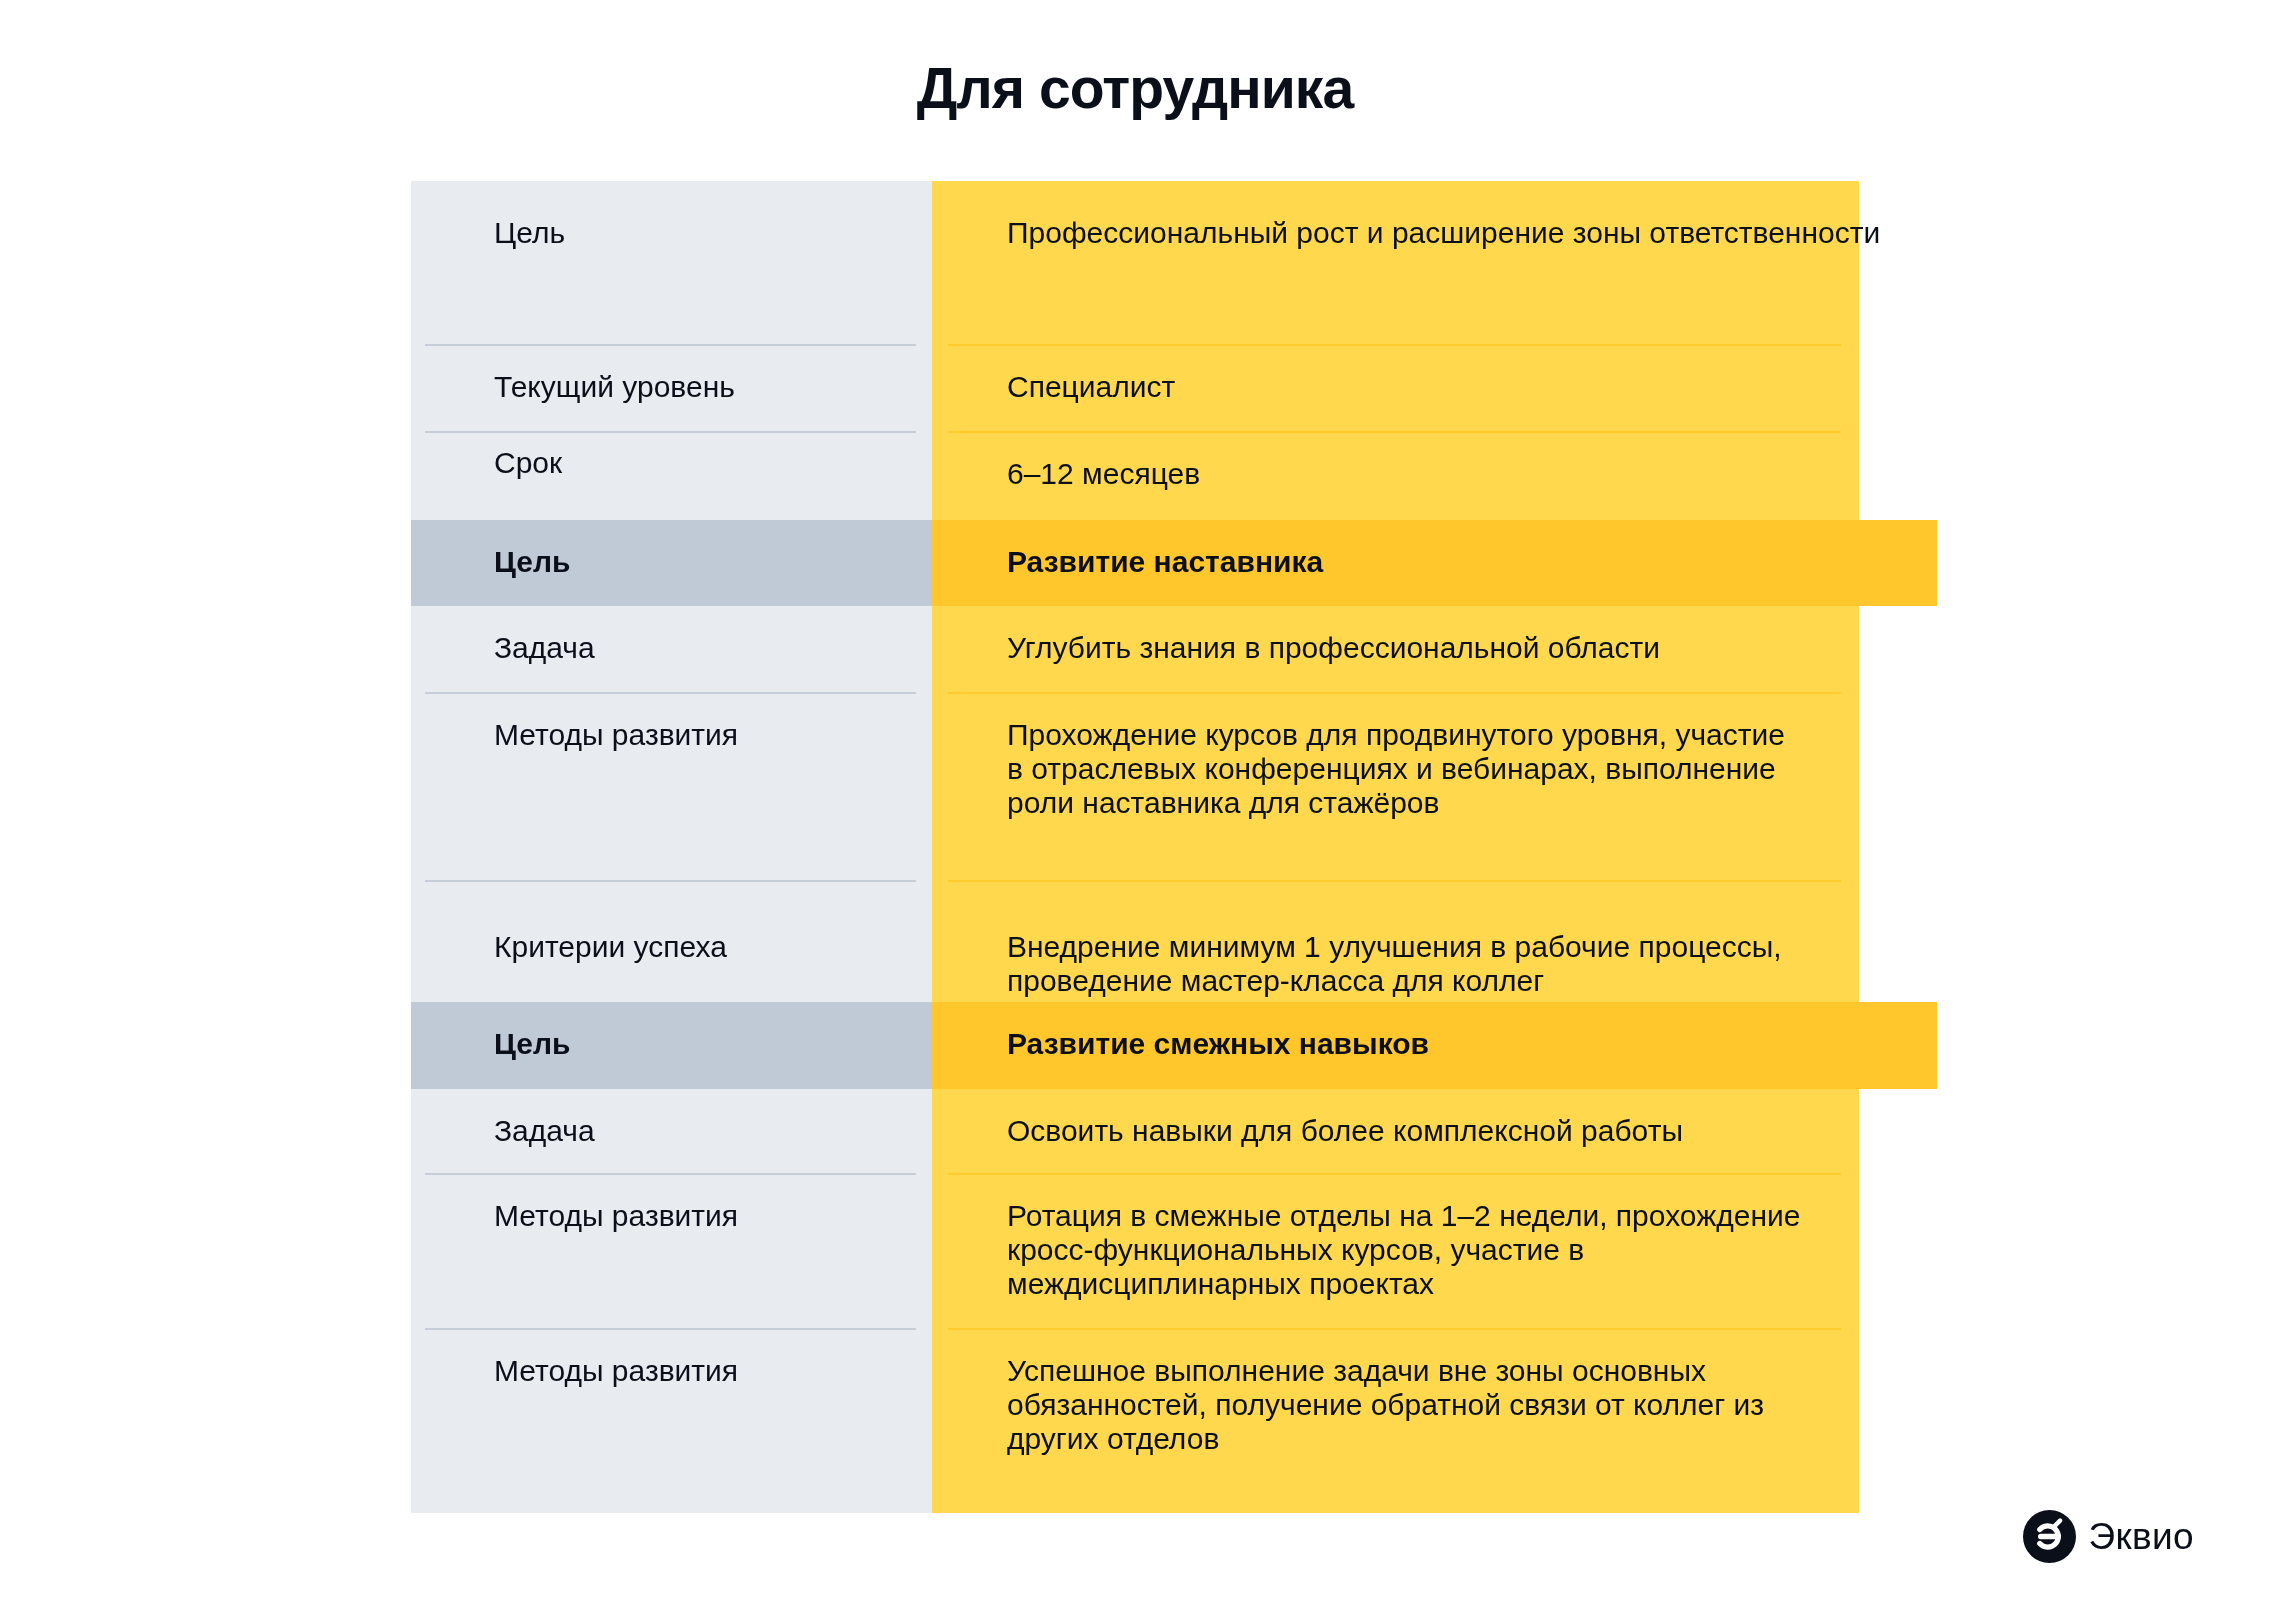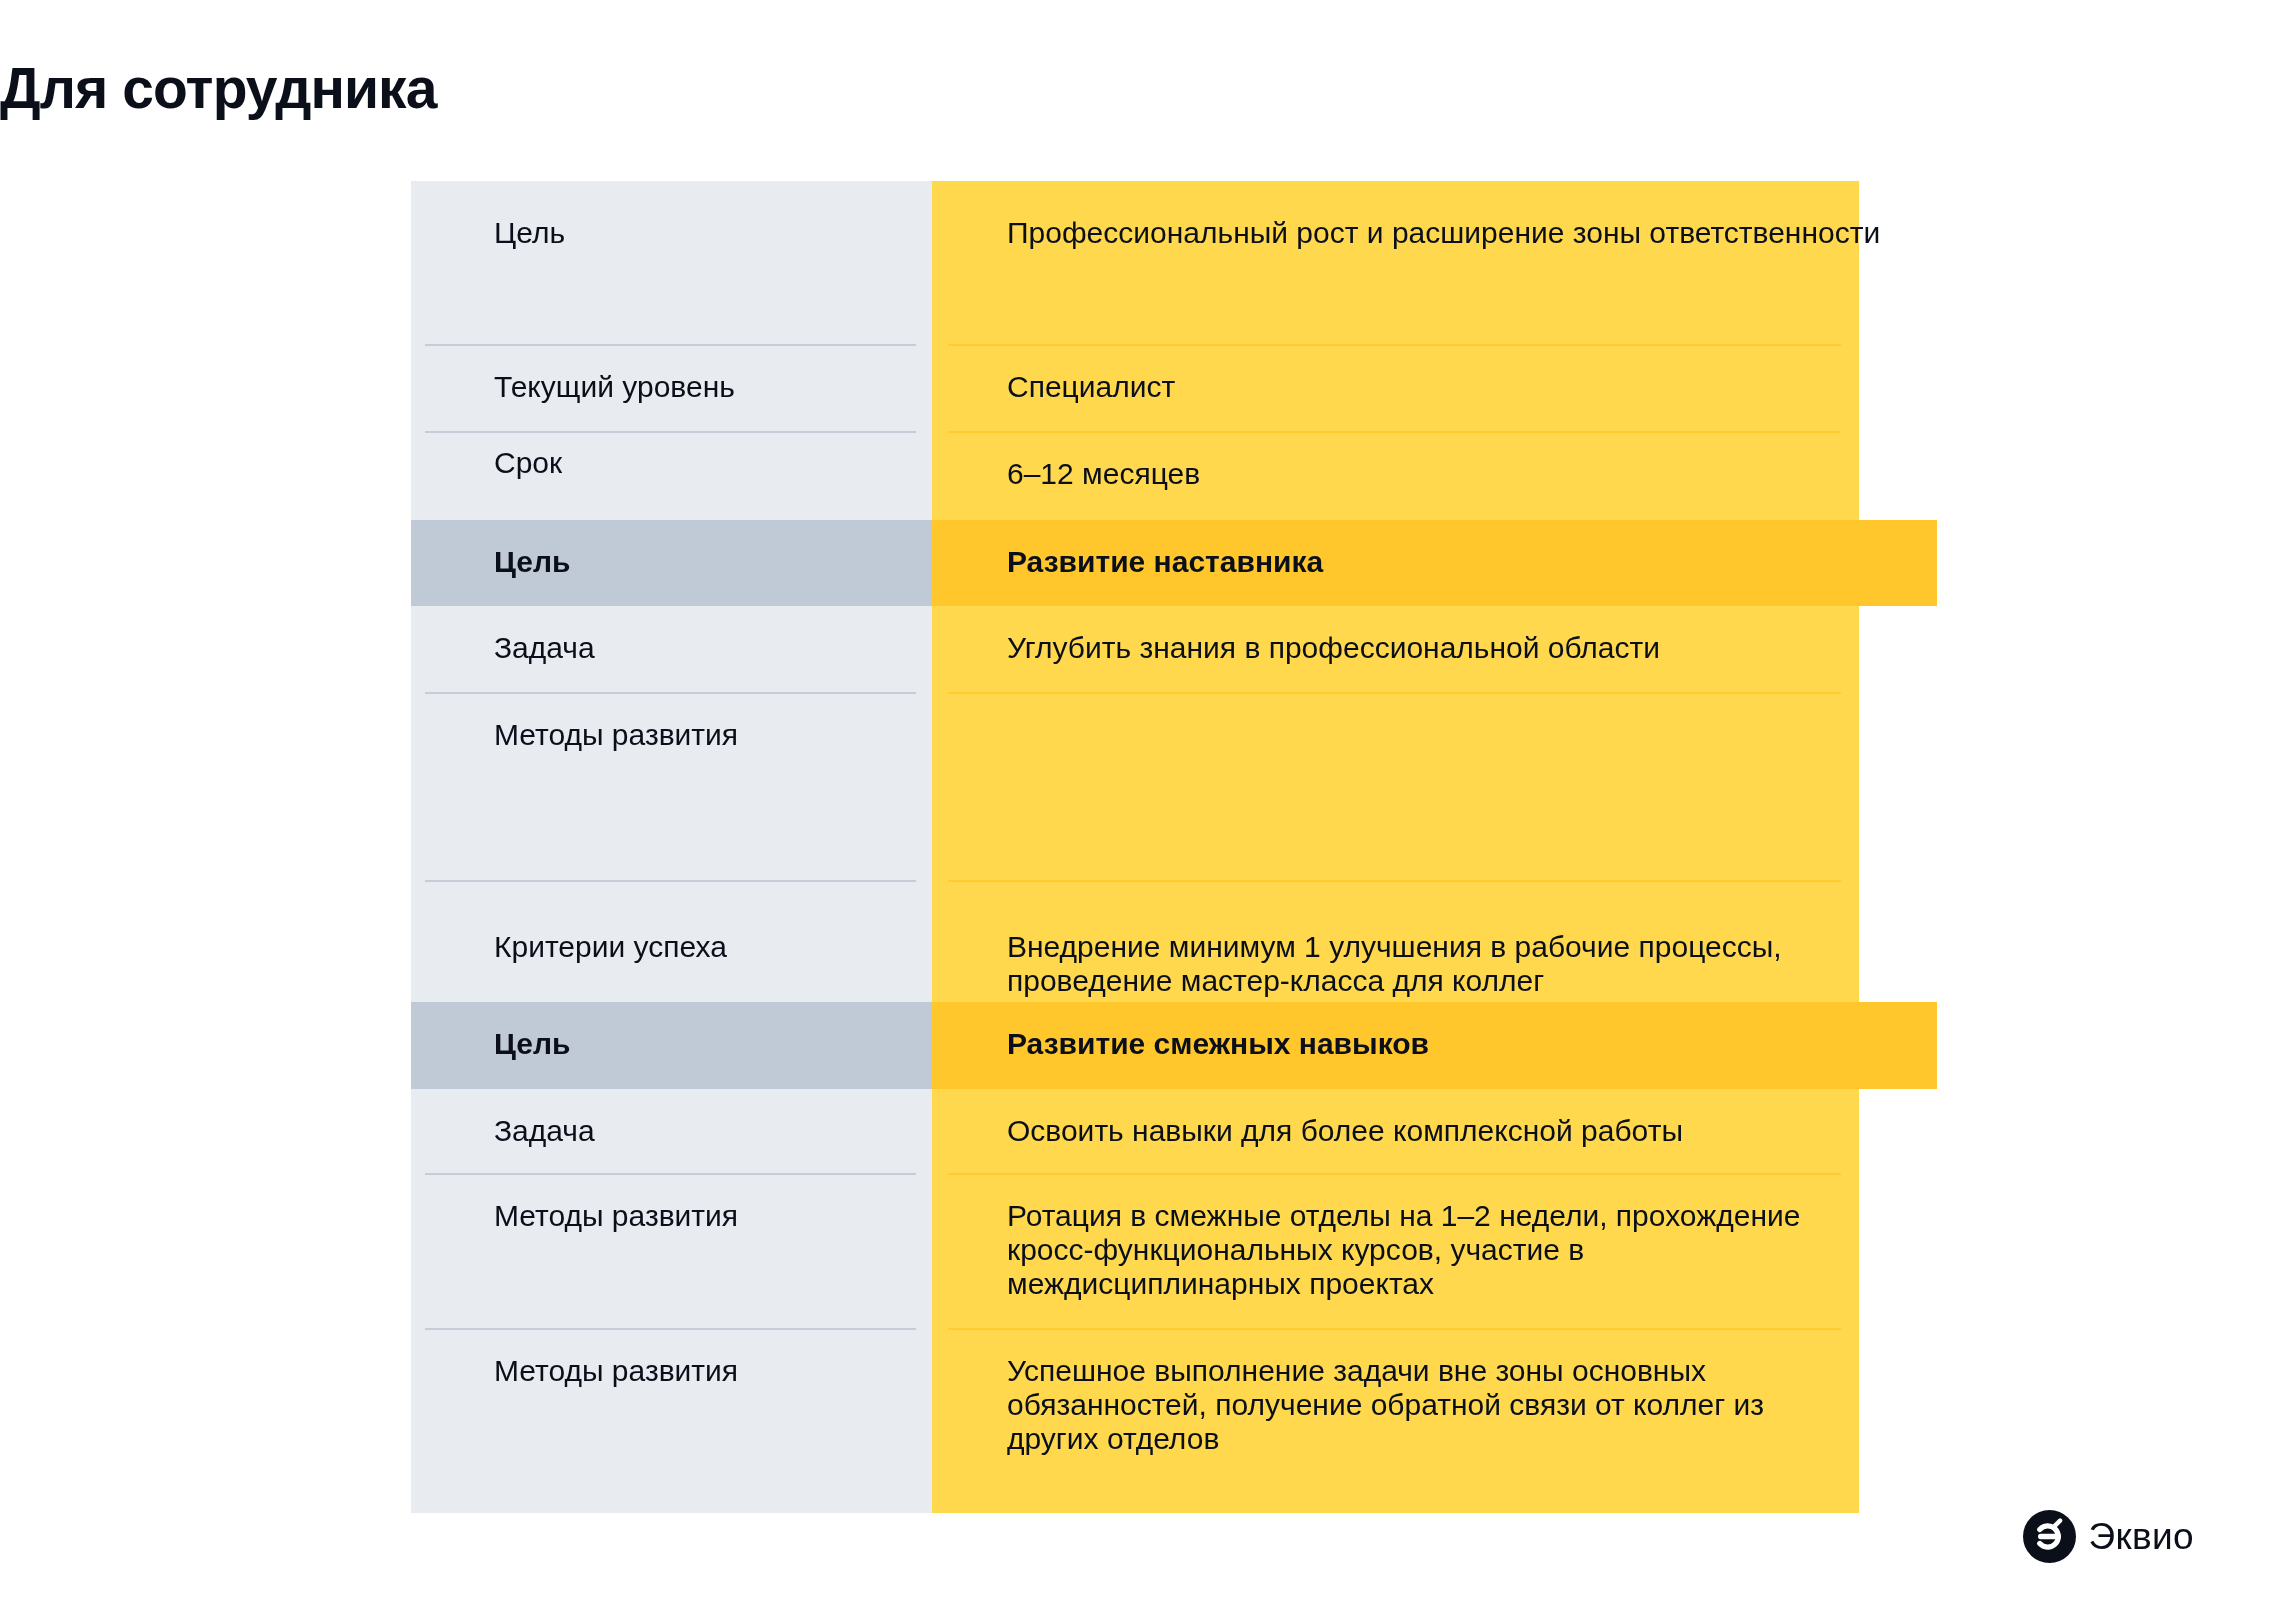--- a/index.html
+++ b/index.html
@@ -1,18 +1,18 @@
 <!DOCTYPE html>
 <html style="font-size:14px"><head>
 <meta charset="utf-8">
 <style>
   html, body { margin: 0; padding: 0; background: #ffffff; }
   body { width: 2270px; height: 1623px; position: relative; overflow: hidden;
          font-family: "Liberation Sans", "DejaVu Sans", sans-serif; color: #0b0f1a; }
-  .title { position: absolute; left: 0; width: 2270px; top: 55px; text-align: left;
+  .title { position: absolute; left: 0; width: 2270px; top: 55px; text-align: center;
            font-size: 57px; font-weight: 700; letter-spacing: -0.9px; color: #0b0f1a; }
   .table { position: absolute; left: 411px; top: 181px; width: 1448px; height: 1332px; }
   .col-left-bg { position: absolute; left: 0; top: 0; width: 521px; height: 100%; background: #E8EBF0; }
   .col-right-bg { position: absolute; left: 521px; top: 0; width: 927px; height: 100%; background: #FFD84D; }
   .row { position: absolute; left: 0; width: 1448px; }
   .row.header .l { background: #C0CAD6; }
   .row.header .r { background: #FFC72C; }
   .cell { position: absolute; top: 0; height: 100%; box-sizing: border-box; font-size: 30px; line-height: 34px; }
   .cell.l { left: 0; width: 521px; padding: 35px 0 0 83px; }
   .cell.r { left: 521px; width: 1005px; padding: 35px 53px 0 75px; }
@@ -59,20 +59,21 @@
 
   <div class="row" style="top:425px;height:87px">
     <div class="cell l" style="padding-top:25px">Задача</div>
     <div class="cell r" style="padding-top:25px">Углубить знания в профессиональной области</div>
     <div class="sep-l"></div>
     <div class="sep-r"></div>
   </div>
 
   <div class="row" style="top:512px;height:188px">
     <div class="cell l" style="padding-top:25px">Методы развития</div>
+    <div class="cell r" style="padding-top:25px;padding-right:133px">Прохождение курсов для продвинутого уровня, участие в отраслевых конференциях и вебинарах, выполнение роли наставника для стажёров</div>
     <div class="sep-l"></div>
     <div class="sep-r"></div>
   </div>
 
   <div class="row" style="top:724px;height:121px">
     <div class="cell l" style="padding-top:25px">Критерии успеха</div>
     <div class="cell r" style="padding-top:25px">Внедрение минимум 1 улучшения в рабочие процессы, проведение мастер-класса для коллег</div>
   </div>
 
   <div class="row header" style="top:821px;height:87px">

